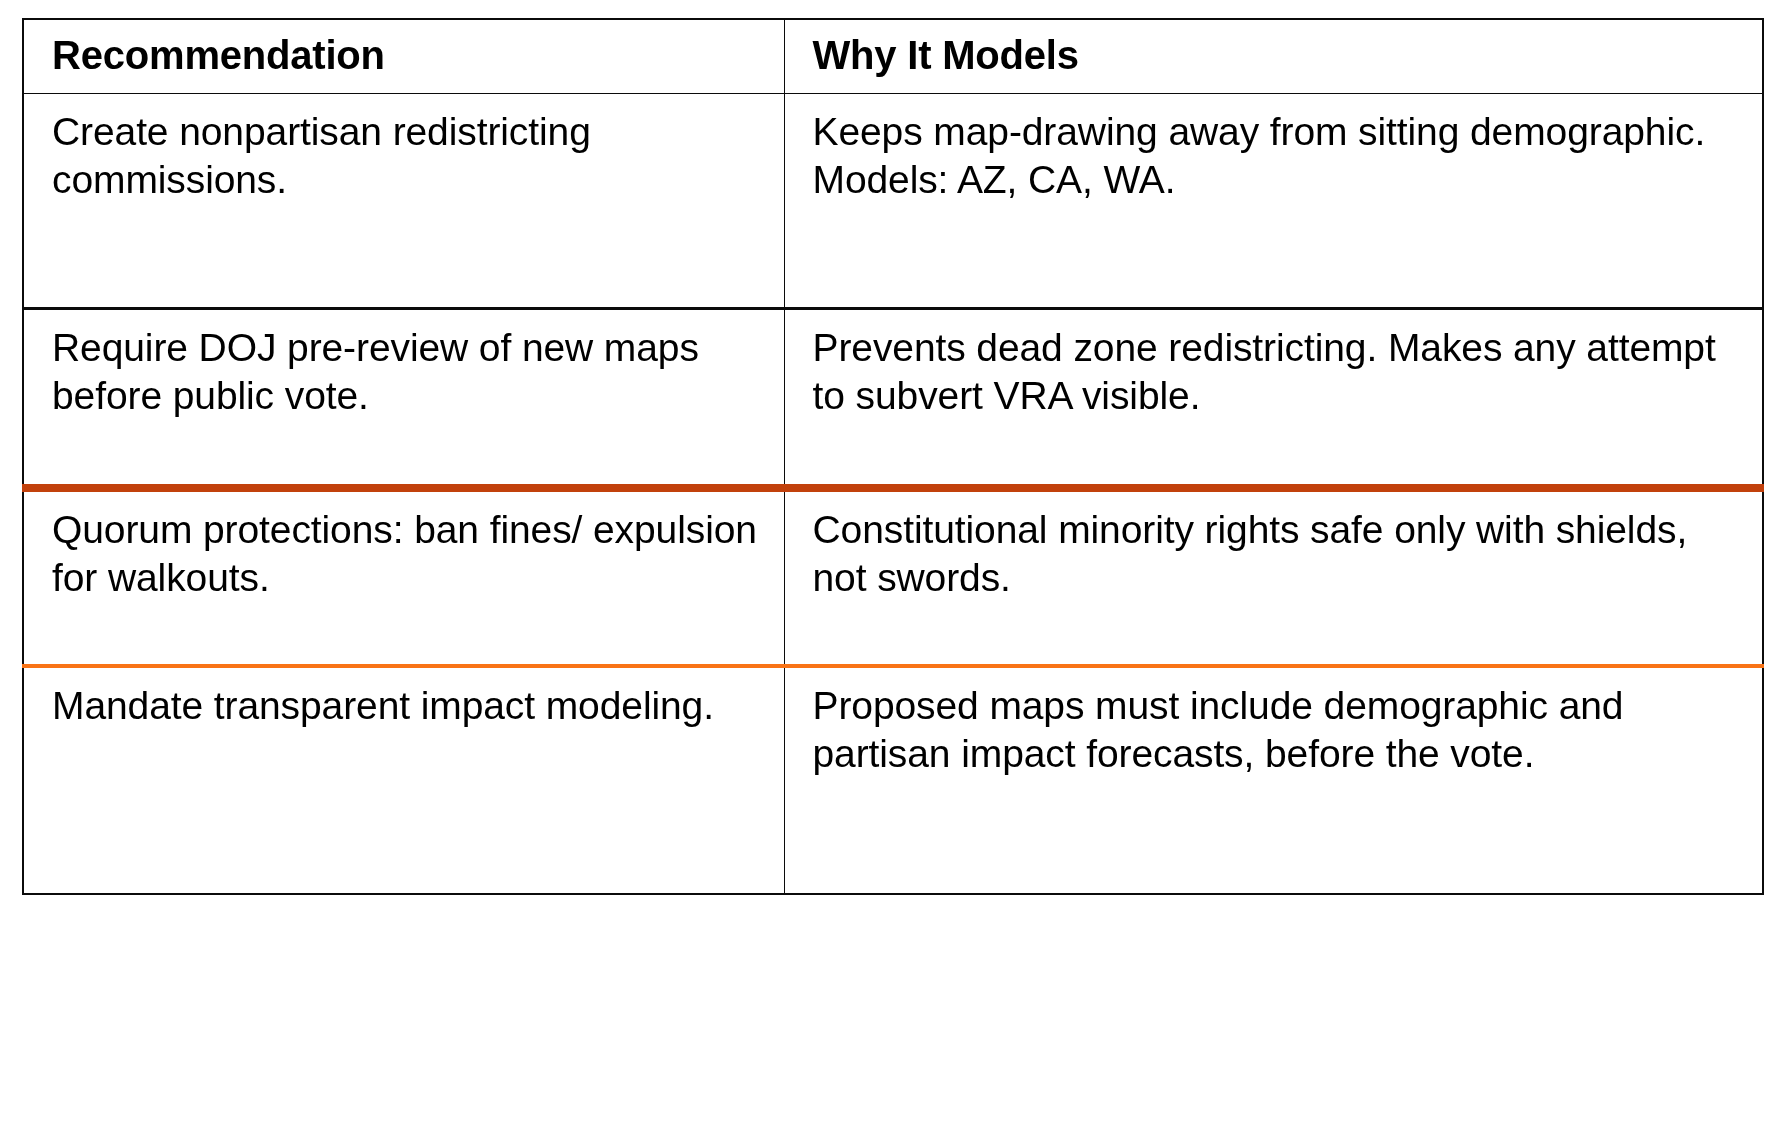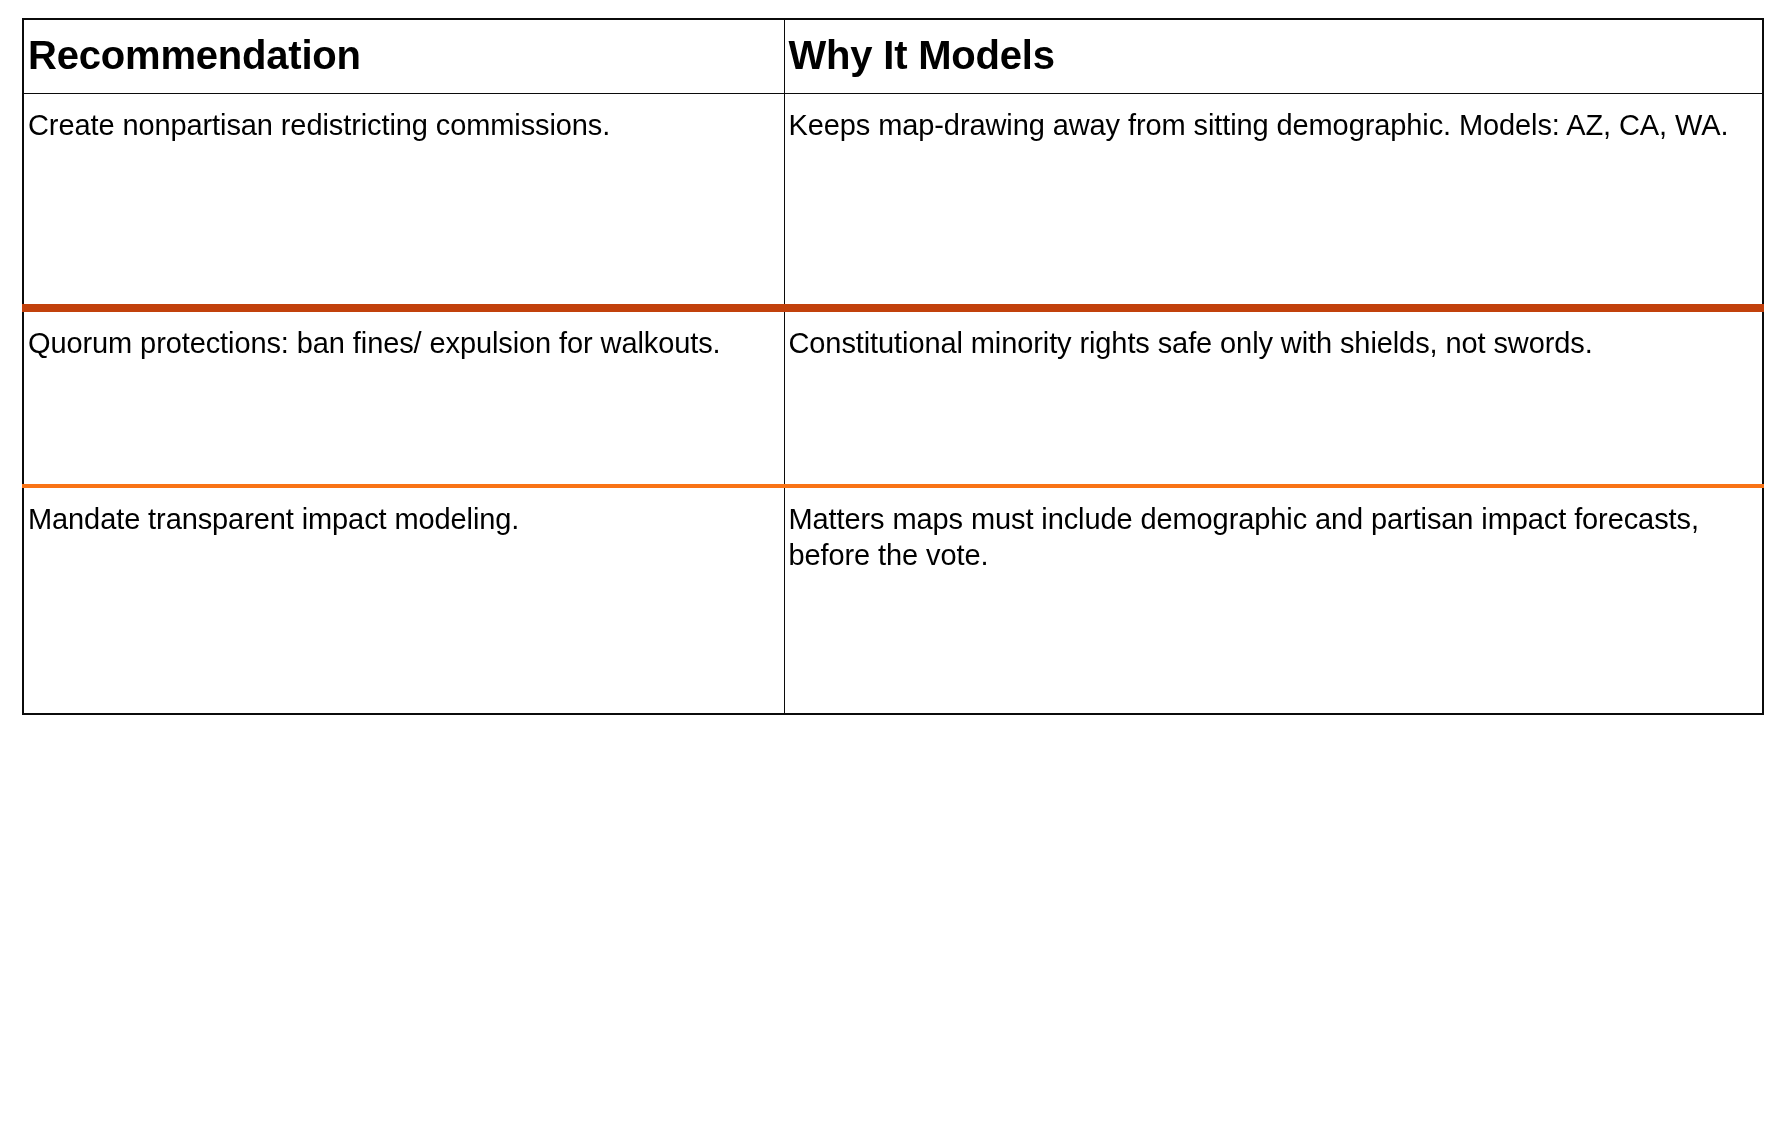--- a/index.html
+++ b/index.html
@@ -35,21 +35,21 @@
   }
 
   .rec-table col.col-rec { width: 761px; }
   .rec-table col.col-why { width: 979px; }
 
   .rec-table th,
   .rec-table td {
     border: 1.6px solid #0b0b0b;
     vertical-align: top;
     text-align: left;
-    padding: 14px 12px 10px 4px;
+    padding: 14px 12px 10px 28px;
     box-sizing: border-box;
   }
 
   
   .rec-table {
     border: 2.5px solid #0b0b0b;
   }
 
   thead th {
     font-weight: 700;
@@ -57,21 +57,21 @@
     line-height: 1.08;
     letter-spacing: -0.2px;
     padding-top: 10px;
     padding-bottom: 8px;
     height: 74px;
     border-bottom: 3px solid #0b0b0b;
   }
 
   tbody td {
     font-weight: 400;
-    font-size: 29px;
+    font-size: 39px;
     line-height: 1.24;
     letter-spacing: -0.1px;
     padding-top: 16px;
   }
 
   tbody tr.row-0 td { height: 215px; }
   tbody tr.row-1 td { height: 180px; border-top: 3px solid #0b0b0b; }
   tbody tr.row-2 td { height: 113px; border-top: 3px solid #0b0b0b; }
   tbody tr.row-3 td { height: 178px; border-top: 8px solid #c2410c; }
   tbody tr.row-4 td { height: 228px; border-top: 4px solid #f97316; }
@@ -103,36 +103,44 @@
 
       <tr class="row-0">
         <td>
           <span class="cell-text">Create nonpartisan redistricting commissions.</span>
         </td>
         <td>
           <span class="cell-text">Keeps map-drawing away from sitting demographic. Models: AZ, CA, WA.</span>
         </td>
       </tr>
 
+      <tr class="row-1">
+        <td>
+          <span class="cell-text">Require DOJ pre-review of new maps before public vote.</span>
+        </td>
+        <td>
+          <span class="cell-text">Prevents dead zone redistricting. Makes any attempt to subvert VRA visible.</span>
+        </td>
+      </tr>
 
 
       <tr class="row-3">
         <td>
           <span class="cell-text">Quorum protections: ban fines/ expulsion for walkouts.</span>
         </td>
         <td>
           <span class="cell-text">Constitutional minority rights safe only with shields, not swords.</span>
         </td>
       </tr>
 
       <tr class="row-4">
         <td>
           <span class="cell-text">Mandate transparent impact modeling.</span>
         </td>
         <td>
-          <span class="cell-text">Matters maps must include demographic and partisan impact forecasts, before the vote.</span>
+          <span class="cell-text">Proposed maps must include demographic and partisan impact forecasts, before the vote.</span>
         </td>
       </tr>
 
     </tbody>
   </table>
 
 </div>
 
 </body></html>

